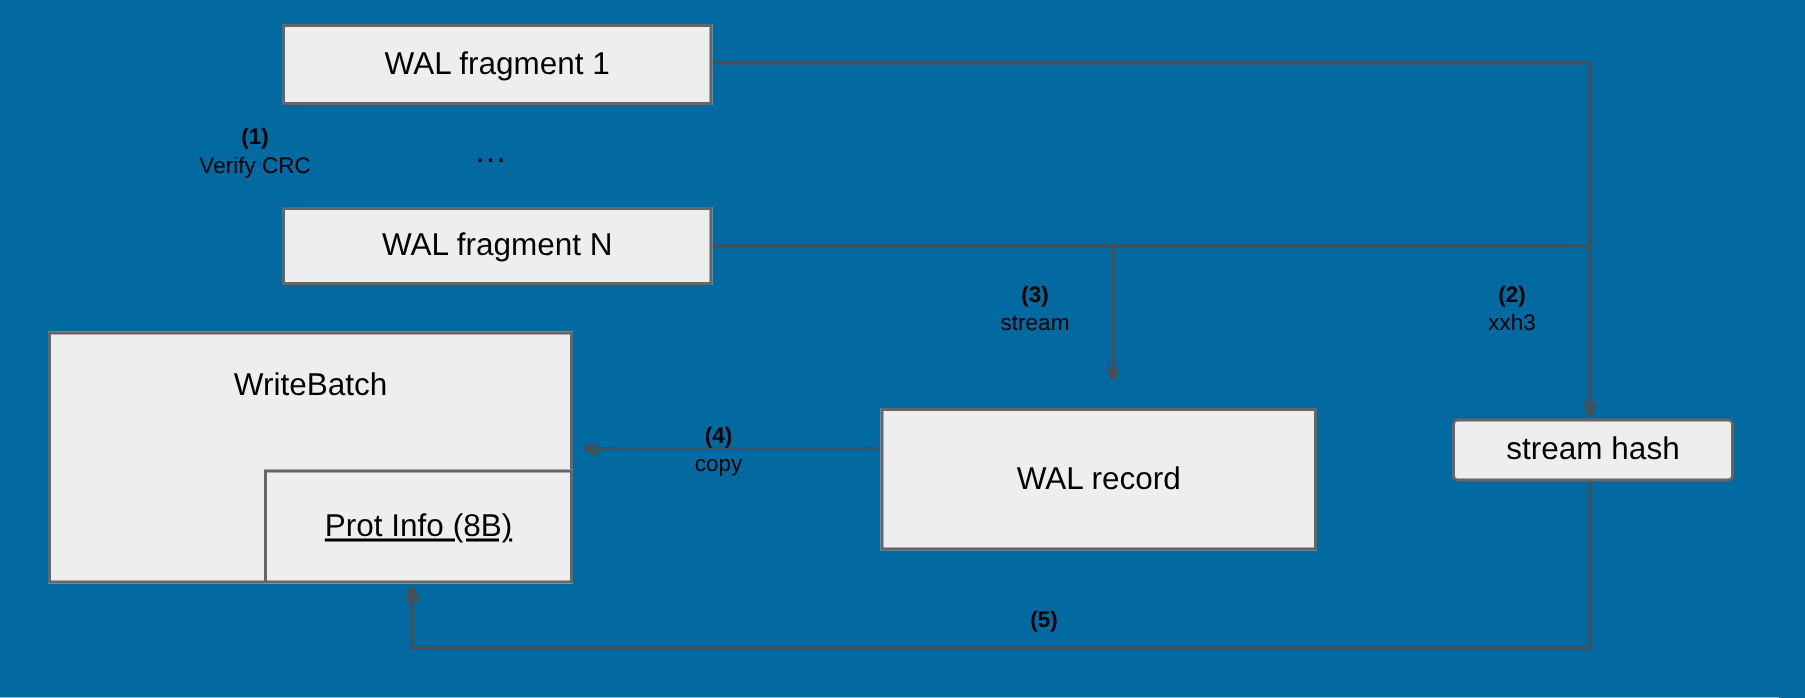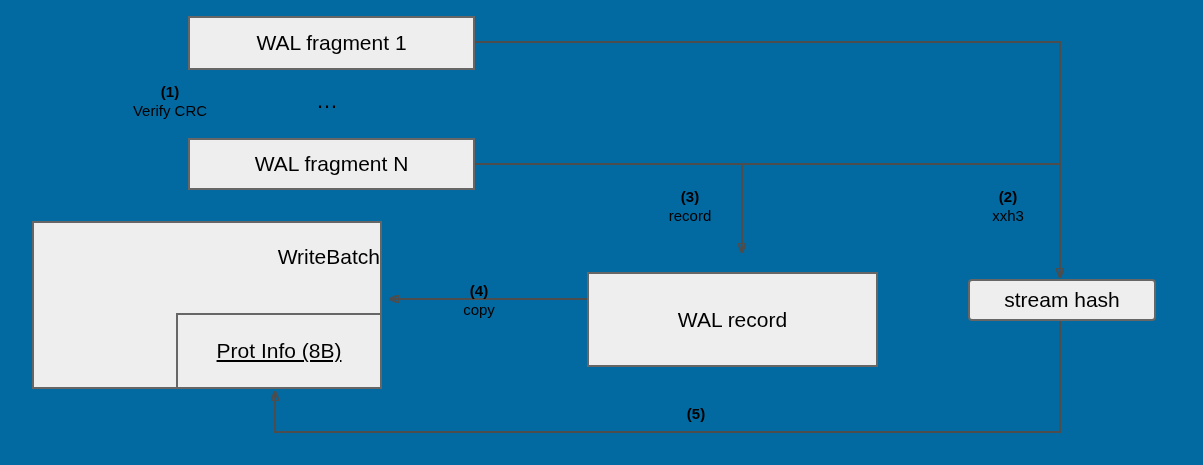--- a/index.html
+++ b/index.html
@@ -112,41 +112,41 @@
   <div class="ellipsis" style="left:316px; top:88px;">…</div>
 
   <div class="node" style="left:587px; top:272px; width:291px; height:95px;">
     <span>WAL record</span>
   </div>
 
   <div class="node rounded" style="left:968px; top:279px; width:188px; height:42px;">
     <span>stream hash</span>
   </div>
 
-  <div class="node top-label" style="left:32px; top:221px; width:350px; height:168px;justify-content:flex-end;">
+  <div class="node top-label" style="left:32px; top:221px; width:350px; height:168px;">
     <span>WriteBatch</span>
   </div>
 
   <div class="node inner-label" style="left:176px; top:313px; width:206px; height:76px;text-decoration:underline;">
     <span>Prot Info (8B)</span>
   </div>
 
   <div class="edge-label" style="left:110px; top:83px; width:120px;">
     <span class="step">(1)</span>
     <span class="desc">Verify CRC</span>
   </div>
 
   <div class="edge-label" style="left:958px; top:188px; width:100px;">
     <span class="step">(2)</span>
     <span class="desc">xxh3</span>
   </div>
 
   <div class="edge-label" style="left:640px; top:188px; width:100px;">
     <span class="step">(3)</span>
-    <span class="desc">record</span>
+    <span class="desc">stream</span>
   </div>
 
   <div class="edge-label" style="left:423px; top:282px; width:112px;">
     <span class="step">(4)</span>
     <span class="desc">copy</span>
   </div>
 
   <div class="edge-label" style="left:632px; top:405px; width:128px;">
     <span class="step">(5)</span>
   </div>

